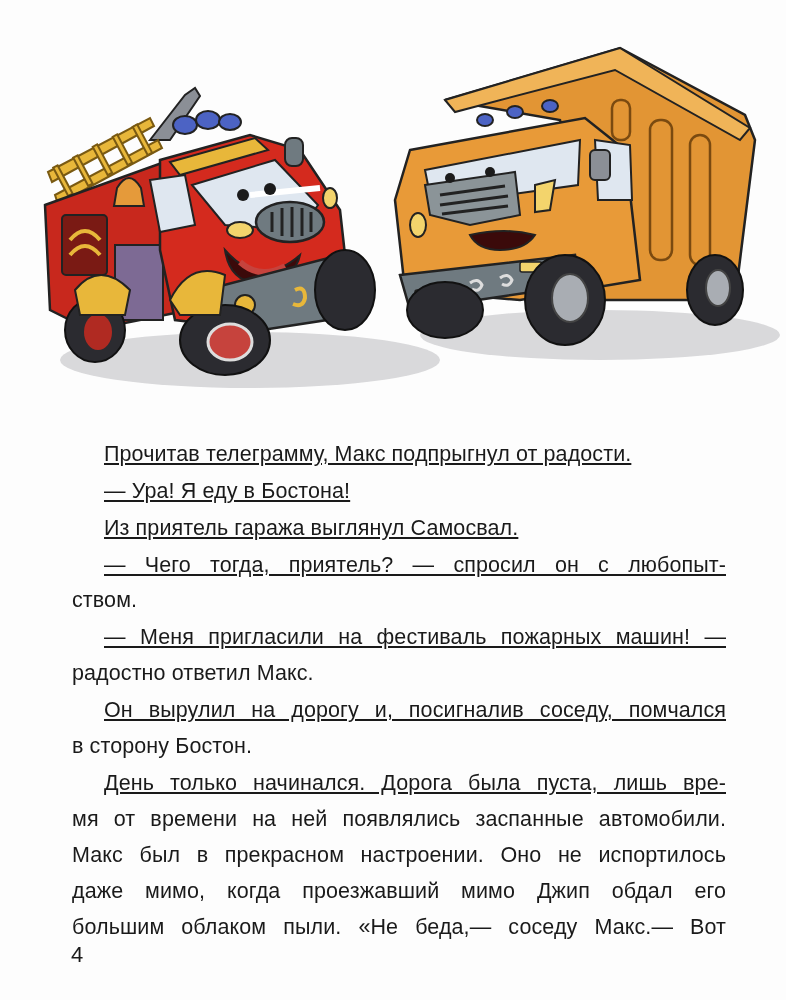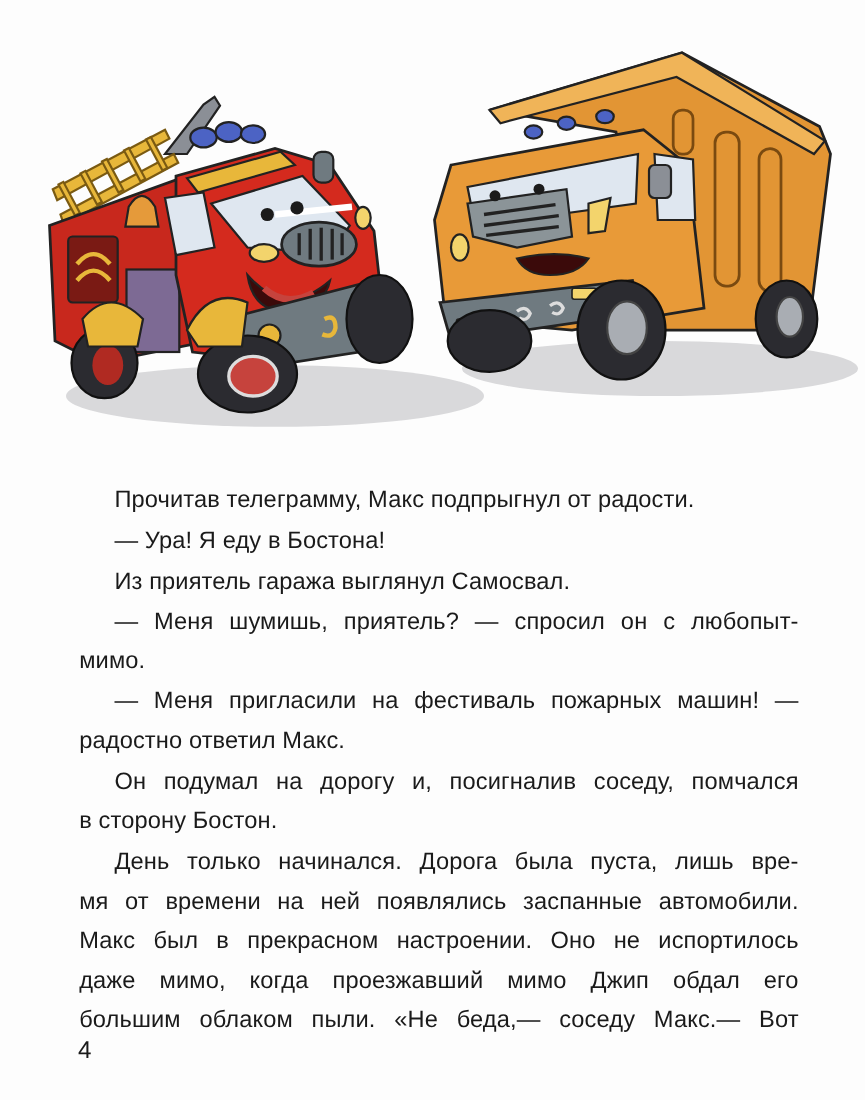--- a/index.html
+++ b/index.html
@@ -14,21 +14,21 @@
     position: absolute; left: 0; top: 0; width: 786px; height: 410px;
   }
   .illustration svg { width: 100%; height: 100%; display: block; }
   .text-block {
     position: absolute; left: 72px; top: 440px; width: 654px;
   }
   .line {
     position: absolute; left: 0; white-space: nowrap;
     font-size: 21.5px; line-height: 28px; letter-spacing: 0.1px;
   }
-  .line.indent { left: 32px; }
+  .line.indent { left: 32px; text-decoration: underline; }
   .line.justify { display: block; width: 654px; text-align: justify; text-align-last: justify; }
   .line.justify.indent { width: 622px; }
   .page-number {
     position: absolute; left: 71px; top: 941px;
     font-size: 22px; line-height: 28px;
   }
 </style>
 </head>
 <body>
 
@@ -160,25 +160,25 @@
       <ellipse cx="715" cy="290" rx="28" ry="35" fill="#2b2b30" stroke="#111" stroke-width="2"></ellipse>
       <ellipse cx="718" cy="288" rx="12" ry="18" fill="#a9adb3" stroke="#444" stroke-width="2"></ellipse>
     </g>
   </svg>
 </div>
 
 <div class="text-block">
   <span class="line indent" style="top:0px">Прочитав телеграмму, Макс подпрыгнул от радости.</span>
   <span class="line indent" style="top:37px">— Ура! Я еду в Бостона!</span>
   <span class="line indent" style="top:74px">Из приятель гаража выглянул Самосвал.</span>
-  <span class="line indent justify" style="top:111px">— Меня шумишь, приятель? — спросил он с любопыт-</span>
-  <span class="line" style="top:146px">мимо.</span>
+  <span class="line indent justify" style="top:111px">— Чего тогда, приятель? — спросил он с любопыт-</span>
+  <span class="line" style="top:146px">ством.</span>
   <span class="line indent justify" style="top:183px">— Меня пригласили на фестиваль пожарных машин! —</span>
   <span class="line" style="top:219px">радостно ответил Макс.</span>
-  <span class="line indent justify" style="top:256px">Он подумал на дорогу и, посигналив соседу, помчался</span>
+  <span class="line indent justify" style="top:256px">Он вырулил на дорогу и, посигналив соседу, помчался</span>
   <span class="line" style="top:292px">в сторону Бостон.</span>
   <span class="line indent justify" style="top:329px">День только начинался. Дорога была пуста, лишь вре-</span>
   <span class="line justify" style="top:365px">мя от времени на ней появлялись заспанные автомобили.</span>
   <span class="line justify" style="top:401px">Макс был в прекрасном настроении. Оно не испортилось</span>
   <span class="line justify" style="top:437px">даже мимо, когда проезжавший мимо Джип обдал его</span>
   <span class="line justify" style="top:473px">большим облаком пыли. «Не беда,— соседу Макс.— Вот</span>
 </div>
 
 <div class="page-number">4</div>
 

